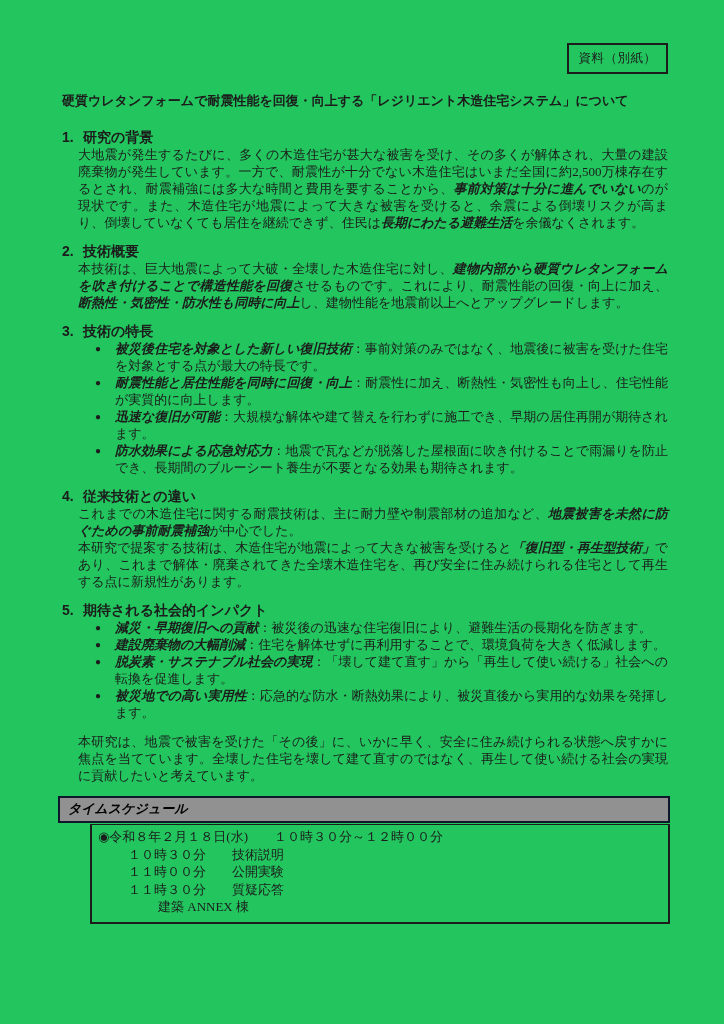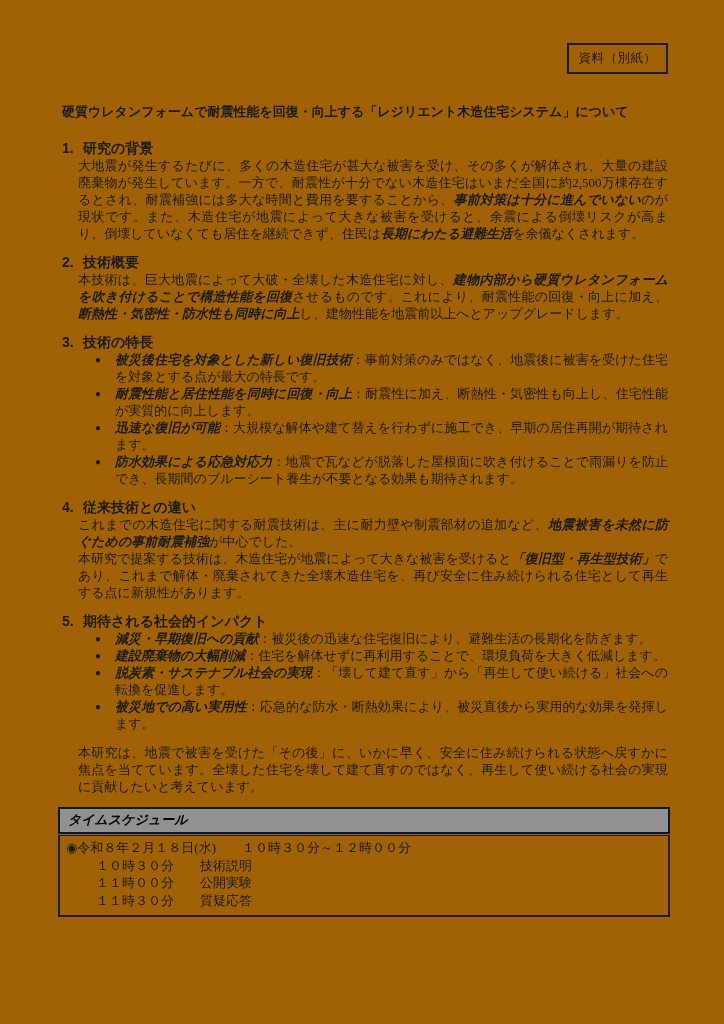--- a/index.html
+++ b/index.html
@@ -1,30 +1,30 @@
 <!DOCTYPE html>
 <html><head>
 <meta charset="utf-8">
 <style>
   html, body { margin:0; padding:0; background:#ffffff; }
   .page {
-    position:relative; width:724px; height:1024px; background:#a16207;
+    position:relative; width:724px; height:1024px; background:#22c55e;
     color:#1c1c1c; overflow:hidden;
     font-family:"Liberation Serif","DejaVu Serif",serif;
   }
   .tag-box {
     position:absolute; top:43px; left:567px; width:101px; height:31px;
     border:2px solid #1c1c1c; box-sizing:border-box;
     display:flex; align-items:center; justify-content:center;
     font-size:12.5px; letter-spacing:0.5px;
   }
   .content { position:absolute; left:62px; top:88px; width:606px; }
   .doc-title {
     font-family:"Liberation Sans","DejaVu Sans",sans-serif;
-    font-weight:bold; font-size:13px; line-height:17px; margin:15px 0 20px 0;
+    font-weight:bold; font-size:13px; line-height:17px; margin:4px 0 20px 0;
   }
   .section { margin:0 0 12px 0; }
   .section-heading {
     font-family:"Liberation Sans","DejaVu Sans",sans-serif;
     font-weight:bold; font-size:14px; line-height:17px;
   }
   .sec-num { display:inline-block; min-width:21px; }
   .para {
     margin:0 0 0 16px; font-size:13px; line-height:17px;
     text-align:justify;
@@ -44,21 +44,21 @@
   .schedule { margin:8px 0 0 -4px; width:612px; }
   .schedule-header {
     background:#919191; border:2px solid #0f172a; box-sizing:border-box;
     font-family:"Liberation Sans","DejaVu Sans",sans-serif;
     font-weight:bold; font-style:italic; font-size:13px;
     padding:2px 8px 3px 8px; color:#000;
   }
   .schedule-body {
     border:2px solid #1c1c1c; border-top-width:1px; margin-top:1px;
     box-sizing:border-box; padding:3px 8px 6px 6px;
-    font-size:13px; line-height:17.5px;
+    font-size:13px; line-height:17.5px;margin-left:32px;
   }
   .sched-row.indent-1 { padding-left:30px; }
   .sched-row.indent-2 { padding-left:60px; }
 </style>
 </head>
 <body>
 
 <div class="page">
 
   <div class="tag-box">
@@ -100,17 +100,18 @@
         </div>
       </div>
 
     <div class="schedule">
       <div class="schedule-header">タイムスケジュール</div>
       <div class="schedule-body" id="schedule-body">
           <div class="sched-row indent-0">◉令和８年２月１８日(水)　　１０時３０分～１２時００分</div>
           <div class="sched-row indent-1">１０時３０分　　技術説明</div>
           <div class="sched-row indent-1">１１時００分　　公開実験</div>
           <div class="sched-row indent-1">１１時３０分　　質疑応答</div>
+          <div class="sched-row indent-2">建築 ANNEX 棟</div>
         </div>
     </div>
   </div>
 
 </div>
 
 </body></html>

